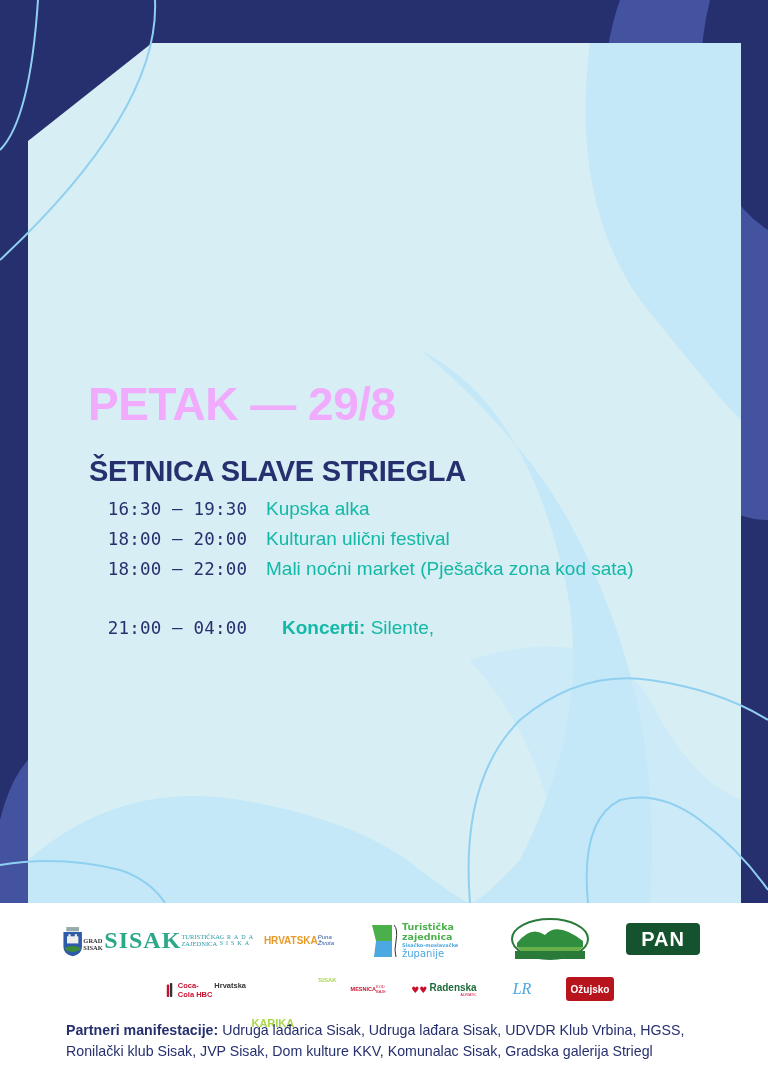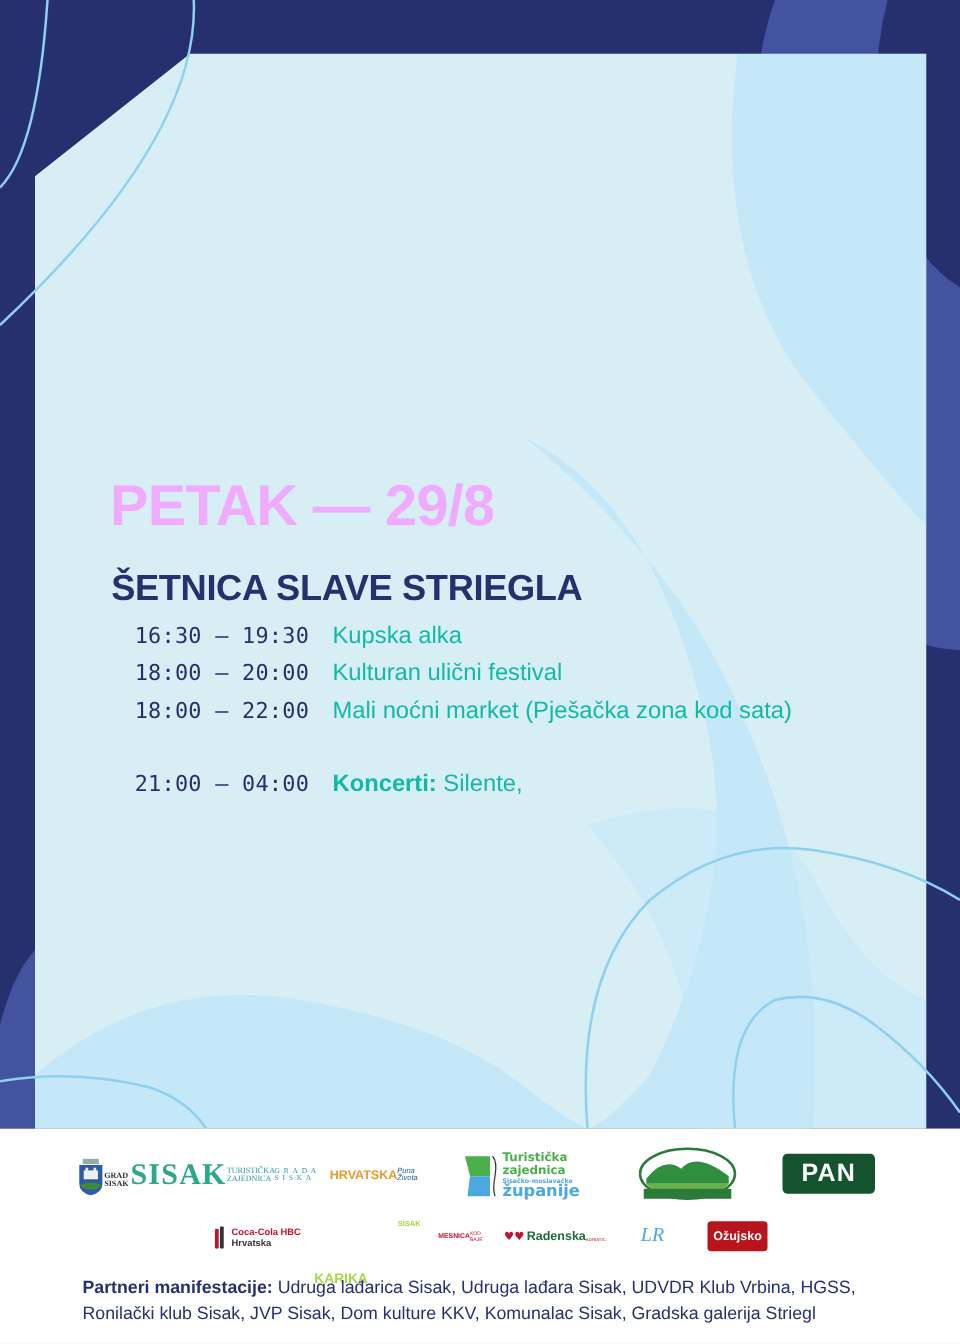--- a/index.html
+++ b/index.html
@@ -14,21 +14,21 @@
     .title { position: absolute; left: 90px; top: 160px; }
     .title-line { display: block; position: relative; font-family: "DejaVu Sans", sans-serif; font-weight: bold; font-size: 74px; line-height: 80px; letter-spacing: -3px; color: #f3efe3; white-space: nowrap;
       -webkit-text-stroke: 3px #26306e; paint-order: stroke fill;
       text-shadow: 3px 3px 0 #26306e, 5px 5px 0 #26306e, 7px 7px 0 #26306e, 9px 8px 0 #26306e; }
 
     .day { position: absolute; left: 88px; top: 378px; font-family: "Liberation Sans", sans-serif; font-weight: bold; font-size: 46px; line-height: 52px; color: #f0abfc; letter-spacing: -0.5px; }
     .venue { position: absolute; left: 89px; top: 432px; font-family: "Liberation Sans", sans-serif; font-weight: bold; font-size: 29px; line-height: 34px; color: #26306e; letter-spacing: -0.3px; margin-top: 22px; }
 
     .schedule { position: absolute; left: 89px; top: 494px; text-align: center; }
     .row { display: flex; height: 30px; align-items: center; }
-    .row.gap { margin-top: 29px; }
+    .row.gap { margin-top: 29px; gap: 16px; }
     .time { width: 177px; font-family: "DejaVu Sans Mono", monospace; font-size: 17.5px; color: #26306e; white-space: nowrap; letter-spacing: 0.2px; }
     .event { font-family: "Liberation Sans", sans-serif; font-size: 19px; color: #14b8a6; white-space: nowrap; }
     .event b { font-weight: bold; }
 
     .footer { position: absolute; left: 0; top: 903px; width: 768px; height: 172px; background: #ffffff; }
     .logo { position: absolute; display: flex; flex-direction: row; align-items: center; justify-content: center; }
     .partners { position: absolute; left: 66px; top: 1020px; width: 660px; font-family: "Liberation Sans", sans-serif; font-size: 14.2px; line-height: 21px; color: #26306e; }
     .partners b { font-weight: bold; }
   </style>
 </head>
@@ -115,21 +115,21 @@
   <div class="logo" style="left:370px; top:16px; width:104px; height:42px; flex-direction:row; justify-content:flex-start;">
     <svg width="30" height="38" viewBox="0 0 30 38">
       <path d="M2 4 L22 4 L22 20 L6 20 Z" fill="#4bb04b"></path>
       <path d="M6 20 L22 20 L22 36 L4 36 Z" fill="#4ba8e0"></path>
       <path d="M24 4 Q28 8 26 20 Q24 30 26 36" stroke="#333" stroke-width="1" fill="none"></path>
     </svg>
     <div style="display:flex;flex-direction:column;margin-left:2px;line-height:10px;">
       <span style="font-family:'DejaVu Sans',sans-serif;font-size:9.5px;font-weight:bold;color:#4bb04b;">Turistička</span>
       <span style="font-family:'DejaVu Sans',sans-serif;font-size:9.5px;font-weight:bold;color:#4bb04b;">zajednica</span>
       <span style="font-family:'DejaVu Sans',sans-serif;font-size:5px;font-weight:bold;color:#4ba8e0;line-height:7px;">Sisačko-moslavačke</span>
-      <span style="font-family:'DejaVu Sans',sans-serif;font-size:13px;font-weight:bold;color:#4ba8e0;">županije</span>
+      <span style="font-family:'DejaVu Sans',sans-serif;font-size:10px;font-weight:normal;color:#4ba8e0;">županije</span>
     </div>
   </div>
 
   <div class="logo" style="left:508px; top:14px; width:84px; height:46px;">
     <svg width="82" height="46" viewBox="0 0 82 46">
       <ellipse cx="41" cy="22" rx="38" ry="20" fill="#fff" stroke="#2a7a3a" stroke-width="2"></ellipse>
       <path d="M8 26 Q22 8 36 18 Q48 4 74 24 L74 30 L8 30 Z" fill="#2f8f3f"></path>
       <path d="M8 30 L74 30 Q66 40 41 41 Q16 40 8 30 Z" fill="#6ab04a"></path>
       <rect x="6" y="34" width="70" height="8" fill="#2a7a3a"></rect>
     </svg>
@@ -137,21 +137,21 @@
 
   <div class="logo" style="left:626px; top:20px; width:74px; height:32px; background:#14532d; border-radius:4px;">
     <span style="font-family:'Liberation Sans',sans-serif;font-size:20px;font-weight:bold;color:#ffffff;letter-spacing:1px;">PAN</span>
   </div>
 
   <div class="logo" style="left:166px; top:76px; width:80px; height:22px; flex-direction:row;">
     <svg width="10" height="18" viewBox="0 0 10 18">
       <rect x="1" y="2" width="3" height="16" rx="1" fill="#c8102e"></rect>
       <rect x="5" y="0" width="3" height="18" rx="1" fill="#333"></rect>
     </svg>
-    <div style="display:flex;flex-direction:column;margin-left:4px;line-height:9px;">
+    <div style="display:flex;flex-direction:row;margin-left:4px;line-height:9px;">
       <span style="font-family:'Liberation Sans',sans-serif;font-size:7.5px;font-weight:bold;color:#c8102e;">Coca-Cola HBC</span>
       <span style="font-family:'Liberation Sans',sans-serif;font-size:7.5px;font-weight:bold;color:#333;">Hrvatska</span>
     </div>
   </div>
 
   <div class="logo" style="left:266px; top:74px; width:56px; height:26px; align-items:flex-start;">
     <span style="font-family:'Liberation Sans',sans-serif;font-size:11px;font-weight:bold;color:#a8d84a;line-height:12px;margin-top:40px;">KARIKA</span>
     <span style="font-family:'Liberation Sans',sans-serif;font-size:6px;font-weight:bold;color:#a8d84a;margin-left:24px;">SISAK</span>
   </div>
 
@@ -159,21 +159,21 @@
     <svg width="14" height="14" viewBox="0 0 14 14">
       <circle cx="7" cy="7" r="6.5" fill="#c8102e"></circle>
       <circle cx="7" cy="7" r="3.5" fill="#f4d0b0"></circle>
     </svg>
     <span style="font-family:'Liberation Sans',sans-serif;font-size:5.5px;font-weight:bold;color:#c8102e;">MESNICA</span>
     <span style="font-family:'Liberation Sans',sans-serif;font-size:4px;color:#c8102e;">KOD BAJE</span>
   </div>
 
   <div class="logo" style="left:408px; top:76px; width:72px; height:22px; flex-direction:row;">
     <span style="color:#c8102e;font-size:9px;">♥♥</span>
-    <div style="display:flex;flex-direction:row;align-items:flex-end;margin-left:2px;line-height:10px;justify-content:center;">
+    <div style="display:flex;flex-direction:column;align-items:flex-end;margin-left:2px;line-height:10px;justify-content:center;">
       <span style="font-family:'Liberation Sans',sans-serif;font-size:10px;font-weight:bold;color:#1f6a3a;">Radenska</span>
       <span style="font-family:'Liberation Sans',sans-serif;font-size:3.5px;color:#c8102e;line-height:5px;">ADRIATIC</span>
     </div>
   </div>
 
   <div class="logo" style="left:504px; top:72px; width:36px; height:28px;">
     <span style="font-family:'Liberation Serif',serif;font-size:16px;font-style:italic;color:#4ba8e0;">LR</span>
   </div>
 
   <div class="logo" style="left:566px; top:74px; width:48px; height:24px; background:#b8141e; border-radius:3px;">

